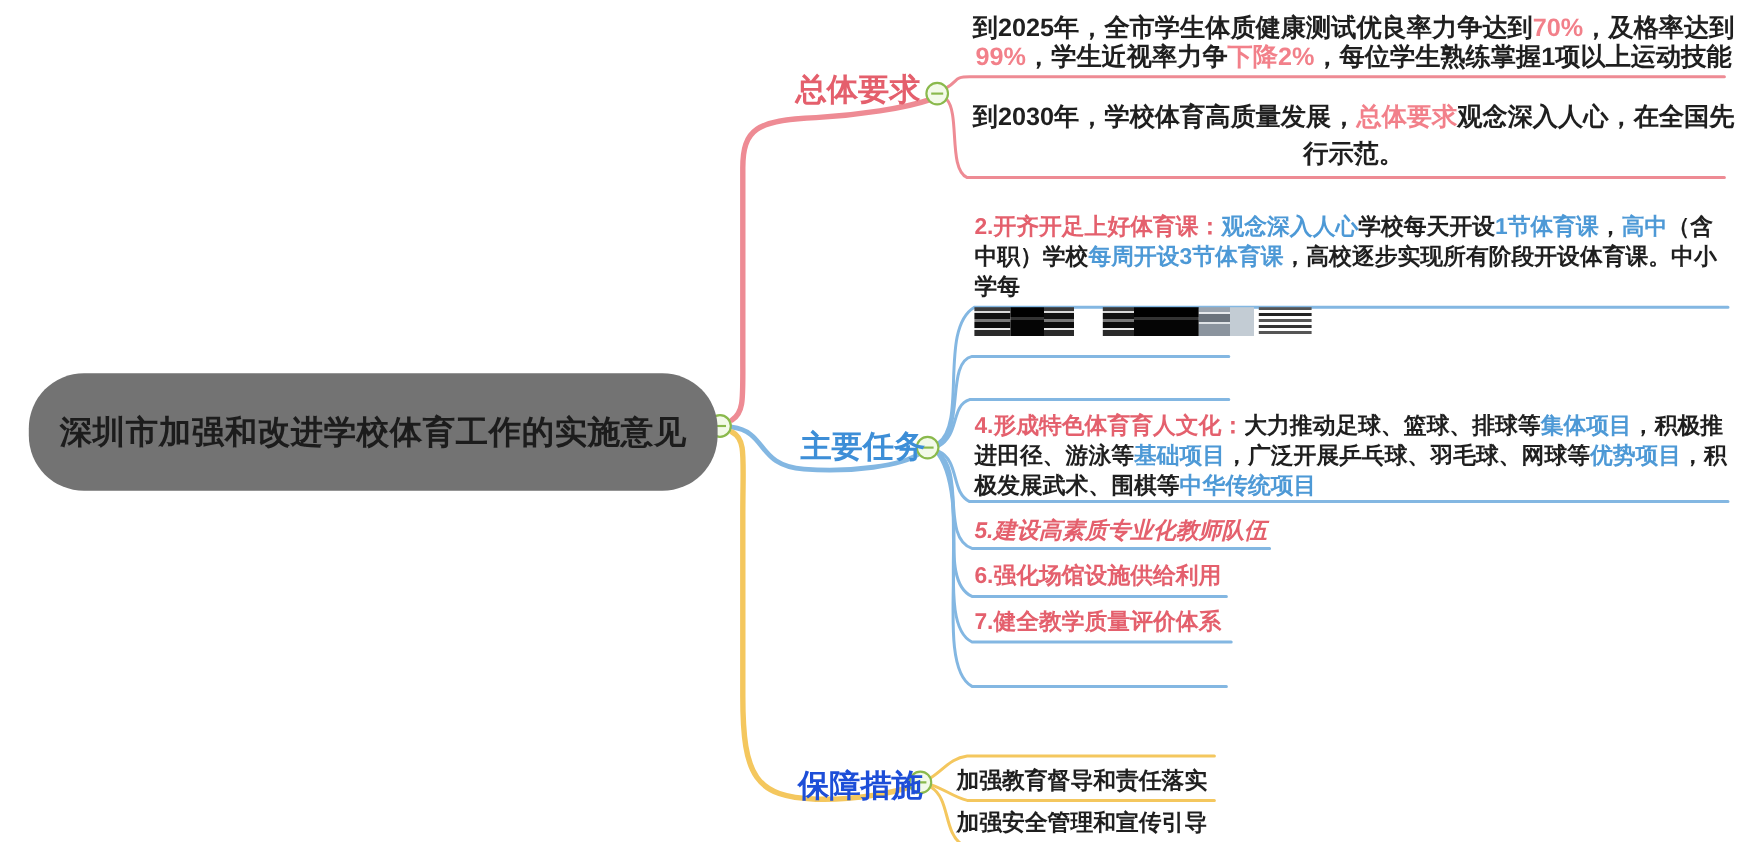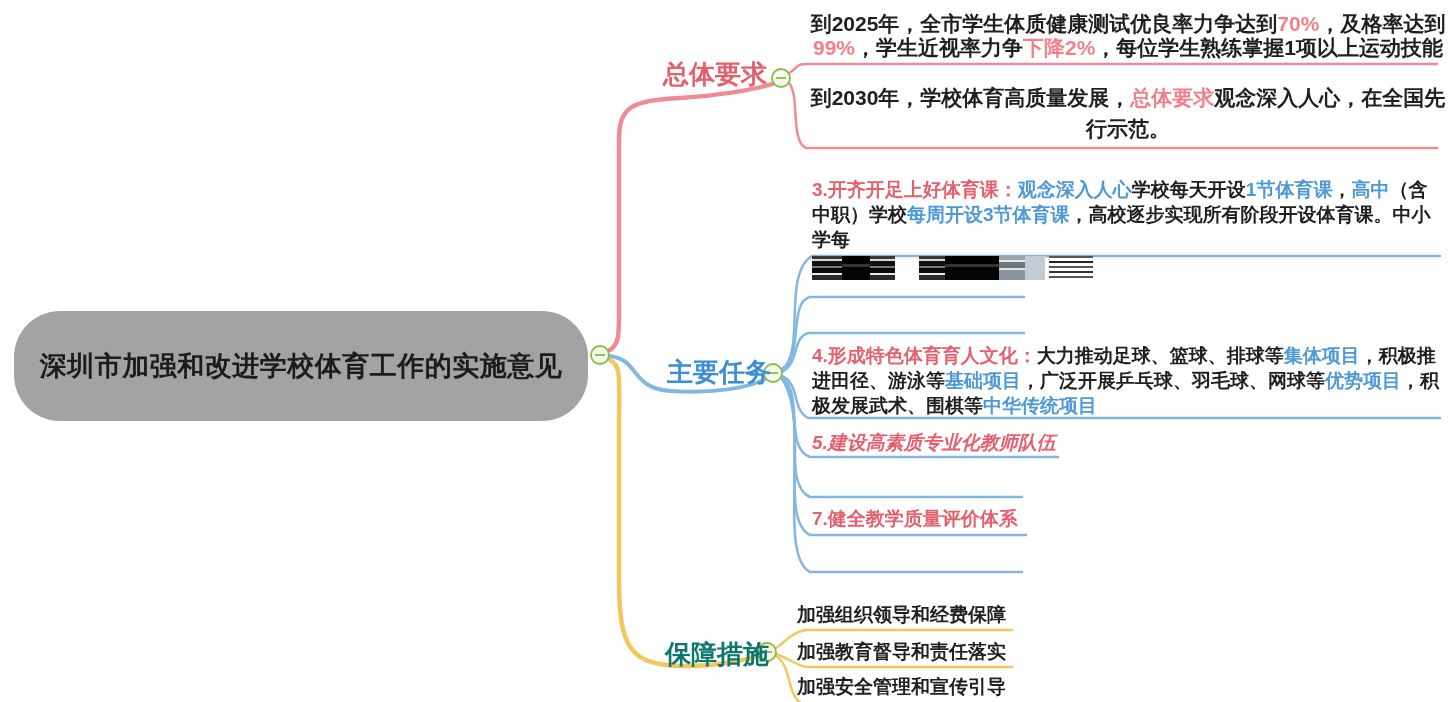--- a/index.html
+++ b/index.html
@@ -1,25 +1,25 @@
 <!DOCTYPE html>
 <html><head>
 <meta charset="utf-8">
 <style>
   html,body{margin:0;padding:0;background:#ffffff;}
   .canvas{position:relative;width:1452px;height:702px;overflow:hidden;
           font-family:"Liberation Sans","DejaVu Sans",sans-serif;font-weight:bold;}
   svg.links{position:absolute;left:0;top:0;}
-  .root-node{position:absolute;left:14px;top:311px;width:574px;height:110px;
-             background:#a3a3a3;border-radius:46px;display:flex;align-items:center;
+  .root-node{position:absolute;left:24px;top:311px;width:574px;height:98px;
+             background:#737373;border-radius:46px;display:flex;align-items:center;
              justify-content:center;font-size:27px;color:#1c1c1c;letter-spacing:0.5px;}
   .blabel{position:absolute;font-size:26px;line-height:26px;white-space:nowrap;}
   .blabel.red{color:#e45f6c;}
   .blabel.blue{color:#3d8ed7;}
-  .blabel.dark{color:#0f766e;}
+  .blabel.dark{color:#1d4ed8;}
   .node{position:absolute;font-size:19px;line-height:22px;color:#1f1f1f;white-space:nowrap;}
   .node.wrap{white-space:normal;}
   .goal{font-size:21px;width:640px;text-align:center;}
   .c-dark{color:#1f1f1f;}
   .c-pink{color:#e4606d;}
   .c-rose{color:#f2808a;}
   .c-blue{color:#4d99d6;}
   .redacted-row{display:flex;height:24px;margin-top:4px;align-items:stretch;}
   .redacted-row span{display:block;height:24px;}
   .glitch-a{background:repeating-linear-gradient(180deg,#3a3a3a 0 3px,#d8d8d8 3px 5px,#101010 5px 10px,#777 10px 12px,#0a0a0a 12px 17px,#e8e8e8 17px 19px,#2a2a2a 19px 24px);}
@@ -78,33 +78,33 @@
   </div>
 
   <div class="blabel red" style="left:663px;top:61px;">总体要求</div>
   <div class="blabel blue" style="left:667px;top:359px;">主要任务</div>
   <div class="blabel dark" style="left:665px;top:641px;">保障措施</div>
 
   <div class="node wrap goal" style="left:808px;top:12px;line-height:24px;"><span class="c-dark">到2025年，全市学生体质健康测试优良率力争达到</span><span class="c-rose">70%</span><span class="c-dark">，及格率达到</span><span class="c-rose">99%</span><span class="c-dark">，学生近视率力争</span><span class="c-rose">下降2%</span><span class="c-dark">，每位学生熟练掌握1项以上运动技能</span></div>
   <div class="node wrap goal" style="left:808px;top:82px;line-height:31px;"><span class="c-dark">到2030年，学校体育高质量发展，</span><span class="c-rose">总体要求</span><span class="c-dark">观念深入人心，在全国先行示范。</span></div>
 
   <div class="node wrap" style="left:812px;top:177px;width:632px;line-height:25px;">
-    <span><span class="c-pink">3.开齐开足上好体育课：</span><span class="c-blue">观念深入人心</span><span class="c-dark">学校每天开设</span><span class="c-blue">1节体育课</span><span class="c-dark">，</span><span class="c-blue">高中</span><span class="c-dark">（含中职）学校</span><span class="c-blue">每周开设3节体育课</span><span class="c-dark">，高校逐步实现所有阶段开设体育课。中小学每</span></span>
+    <span><span class="c-pink">2.开齐开足上好体育课：</span><span class="c-blue">观念深入人心</span><span class="c-dark">学校每天开设</span><span class="c-blue">1节体育课</span><span class="c-dark">，</span><span class="c-blue">高中</span><span class="c-dark">（含中职）学校</span><span class="c-blue">每周开设3节体育课</span><span class="c-dark">，高校逐步实现所有阶段开设体育课。中小学每</span></span>
     <div class="redacted-row">
         <span class="glitch-a" style="width: 30px;"></span>
         <span class="glitch-b" style="width: 28px;"></span>
         <span class="glitch-a" style="width: 25px;"></span>
         <span class="glitch-a" style="width: 26px; margin-left: 24px;"></span>
         <span class="glitch-b" style="width: 54px;"></span>
         <span class="glitch-c" style="width: 26px;"></span>
         <span class="glitch-d" style="width: 20px;"></span>
         <span class="glitch-e" style="width: 44px; margin-left: 4px;"></span>
       </div>
   </div>
   <div class="node wrap" style="left:812px;top:343px;width:632px;line-height:25px;"><span class="c-pink">4.形成特色体育育人文化：</span><span class="c-dark">大力推动足球、篮球、排球等</span><span class="c-blue">集体项目</span><span class="c-dark">，积极推进田径、游泳等</span><span class="c-blue">基础项目</span><span class="c-dark">，广泛开展乒乓球、羽毛球、网球等</span><span class="c-blue">优势项目</span><span class="c-dark">，积极发展武术、围棋等</span><span class="c-blue">中华传统项目</span></div>
   <div class="node" style="left:812px;top:432px;font-style:italic;"><span class="c-pink">5.建设高素质专业化教师队伍</span></div>
+  <div class="node" style="left:812px;top:470px;"><span class="c-pink">6.强化场馆设施供给利用</span></div>
   <div class="node" style="left:812px;top:508px;"><span class="c-pink">7.健全教学质量评价体系</span></div>
 
-  <div class="node" style="left:797px;top:604px;"><span class="c-dark">加强组织领导和经费保障</span></div>
   <div class="node" style="left:797px;top:641px;"><span class="c-dark">加强教育督导和责任落实</span></div>
   <div class="node" style="left:797px;top:676px;"><span class="c-dark">加强安全管理和宣传引导</span></div>
 
 </div>
 
 </body></html>

